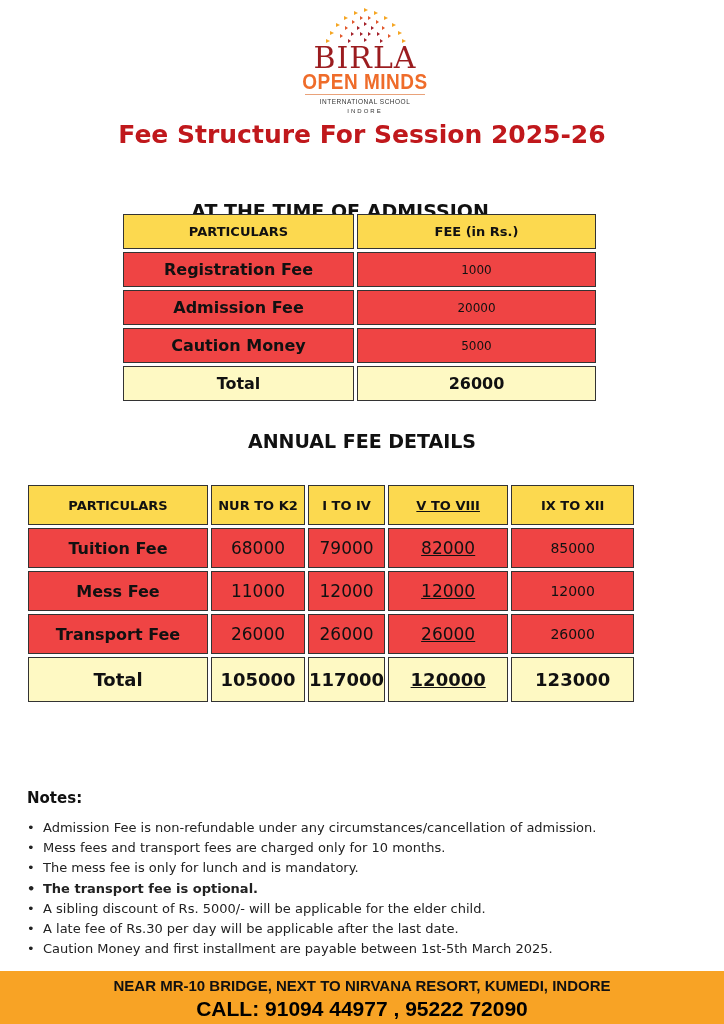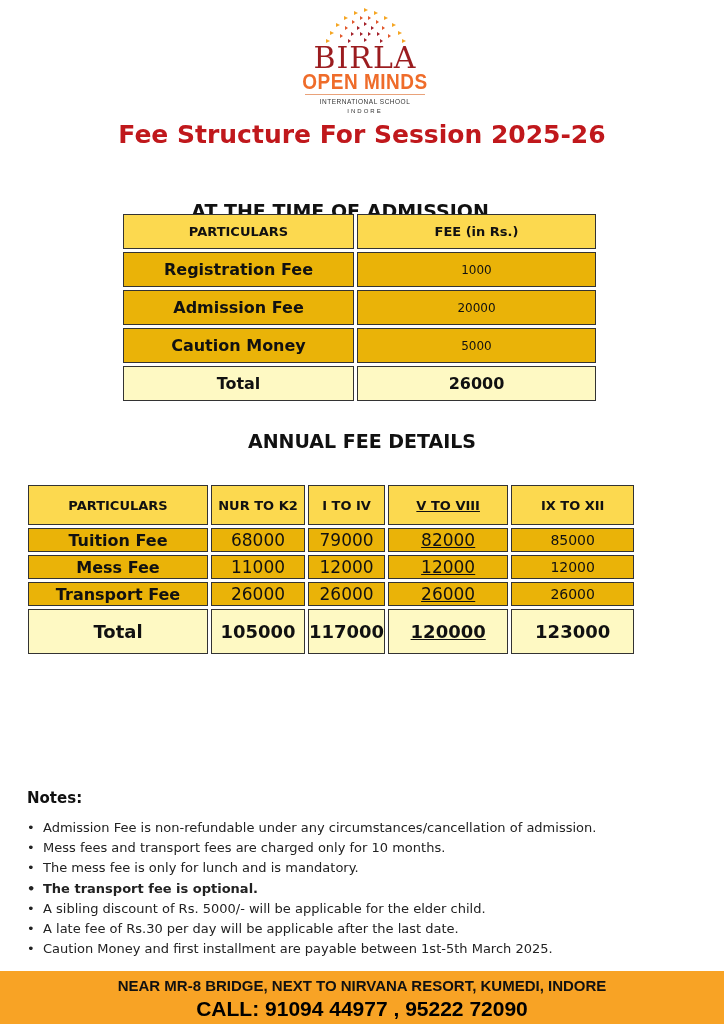--- a/index.html
+++ b/index.html
@@ -16,34 +16,34 @@
   .logo .city { font-family: "Liberation Sans", sans-serif; font-size: 6px; letter-spacing: 2px; color: #333; line-height: 10px; }
 
   .title { position: absolute; left: 0; width: 724px; top: 120px; text-align: center; color: #c0181c; font-weight: bold; font-size: 25px; }
   .subtitle { position: absolute; left: 0; width: 680px; top: 163px; text-align: center; font-weight: bold; font-size: 19px; color: #111; margin-top: 37px; }
   .section2 { position: absolute; left: 0; width: 724px; top: 430px; text-align: center; font-weight: bold; font-size: 19px; color: #111; }
 
   
   table.fee { position: absolute; border-collapse: separate; border-spacing: 3px; }
   table.fee td { border: 1.5px solid #333; text-align: center; vertical-align: middle; }
   table.fee td.head { background: #fcd94f; font-weight: bold; }
-  table.fee td.body { background: #eab308; }
+  table.fee td.body { background: #ef4444; }
   table.fee td.tot { background: #fef9c3; font-weight: bold; }
 
   #admission-table { left: 120px; top: 211px; }
   #admission-table td { height: 35px; }
   #admission-table td.c1 { width: 231px; }
   #admission-table td.c2 { width: 239px; }
   #admission-table td.head { font-size: 13px; height: 35px; }
   #admission-table td.body.lbl { font-weight: bold; font-size: 16px; }
   #admission-table td.body.val { font-size: 12px; }
   #admission-table td.tot { font-size: 16px; }
 
   #annual-table { left: 25px; top: 482px; }
-  #annual-table td { height: 24px; }
+  #annual-table td { height: 40px; }
   #annual-table td.head { font-size: 13px; height: 40px; }
   #annual-table td.lbl { font-weight: bold; font-size: 16px; }
   #annual-table td.val { font-size: 17px; }
   #annual-table td.val.small { font-size: 14px; }
   #annual-table td.tot { font-size: 18px; height: 45px; }
   #annual-table td.a { width: 180px; }
   #annual-table td.b { width: 94px; }
   #annual-table td.c { width: 68px; }
   #annual-table td.d { width: 120px; text-decoration: underline; }
   #annual-table td.e { width: 123px; margin-top: 24px; }
@@ -183,15 +183,15 @@
   <li>Admission Fee is non-refundable under any circumstances/cancellation of admission.</li>
   <li>Mess fees and transport fees are charged only for 10 months.</li>
   <li>The mess fee is only for lunch and is mandatory.</li>
   <li class="bold">The transport fee is optional.</li>
   <li>A sibling discount of Rs. 5000/- will be applicable for the elder child.</li>
   <li>A late fee of Rs.30 per day will be applicable after the last date.</li>
   <li>Caution Money and first installment are payable between 1st-5th March 2025.</li>
 </ul>
 
 <div class="footer">
-  <div class="addr">NEAR MR-8 BRIDGE, NEXT TO NIRVANA RESORT, KUMEDI, INDORE</div>
+  <div class="addr">NEAR MR-10 BRIDGE, NEXT TO NIRVANA RESORT, KUMEDI, INDORE</div>
   <div class="call">CALL: 91094 44977 , 95222 72090</div>
 </div>
 
 </body></html>

